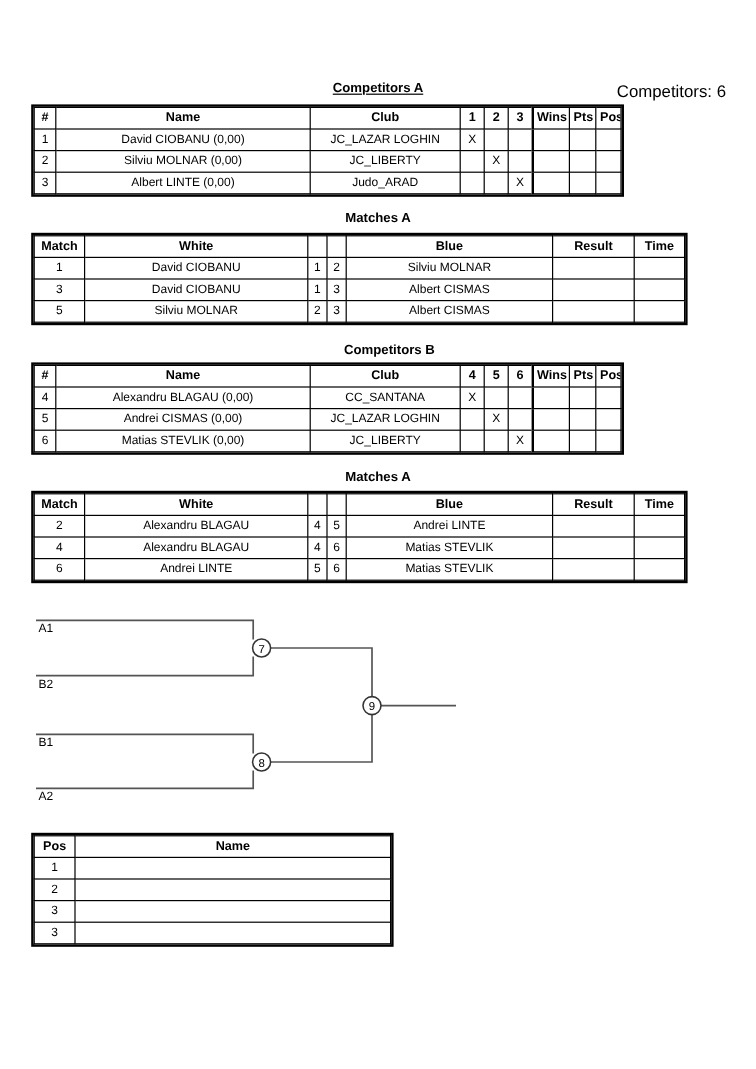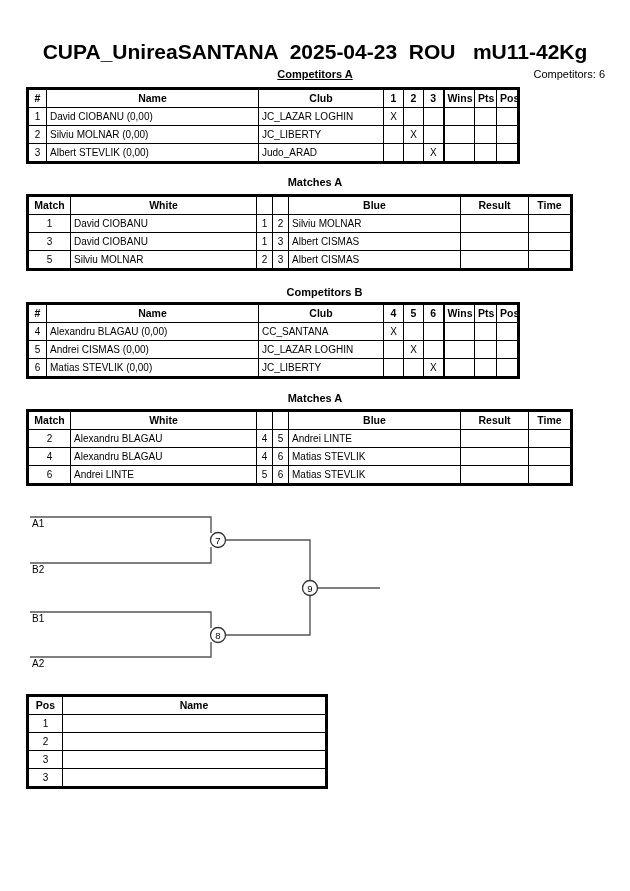--- a/index.html
+++ b/index.html
@@ -35,21 +35,21 @@
     position: absolute;
     left: 0; right: 0;
     text-align: center;
     font-size: 11px;
     font-weight: bold;
   }
   .competitors-count {
     position: absolute;
     right: 25px;
     top: 68px;
-    font-size: 11px;
+    font-size: 14px;
     text-align: left;
   }
 
   
   table.grid {
     position: absolute;
     border-collapse: collapse;
     table-layout: fixed;
     font-size: 10px;
     background: #ffffff;
@@ -66,21 +66,21 @@
   table.grid th {
     font-weight: bold;
     text-align: center;
     font-size: 10.5px;
   }
   .outer {
     outline: 2px solid #000000;
     outline-offset: 0px;
   }
   .c-center { text-align: center; }
-  .c-left { text-align: left; }
+  .c-left { text-align: center; }
   .thick-left { border-left: 2px solid #000000 !important; margin-top: 24px; }
 
   
   .bracket {
     position: absolute;
     left: 0;
     top: 500px;
     width: 630px;
     height: 175px;
   }
@@ -95,21 +95,20 @@
     top: 675px;
     font-size: 11px;
     font-weight: bold;
   }
 </style>
 </head>
 <body>
 
 <div class="page">
 
-  <div class="doc-title">CUPA_UnireaSANTANA  2025-04-23  ROU   mU11-42Kg</div>
   <div class="sub-title" style="top:68px;text-decoration:underline;">Competitors A</div>
   <div class="competitors-count">Competitors: 6</div>
 
   <table class="grid outer" style="left:28px; top:89px; width:489px;">
     <colgroup>
       <col style="width:18px">
         <col style="width:212px">
         <col style="width:125px">
       <col style="width:20px">
         <col style="width:20px">
@@ -149,21 +148,21 @@
         <td class="c-left">JC_LIBERTY</td>
         <td class="c-center"></td>
         <td class="c-center">X</td>
         <td class="c-center"></td>
         <td class="c-center thick-left"></td>
         <td class="c-center"></td>
         <td class="c-center"></td>
       </tr>
       <tr>
         <td class="c-center">3</td>
-        <td class="c-left">Albert STEVLIK  (0,00)</td>
+        <td class="c-left">Albert LINTE  (0,00)</td>
         <td class="c-left">Judo_ARAD</td>
         <td class="c-center"></td>
         <td class="c-center"></td>
         <td class="c-center">X</td>
         <td class="c-center thick-left"></td>
         <td class="c-center"></td>
         <td class="c-center"></td>
       </tr>
     </tbody>
   </table>

